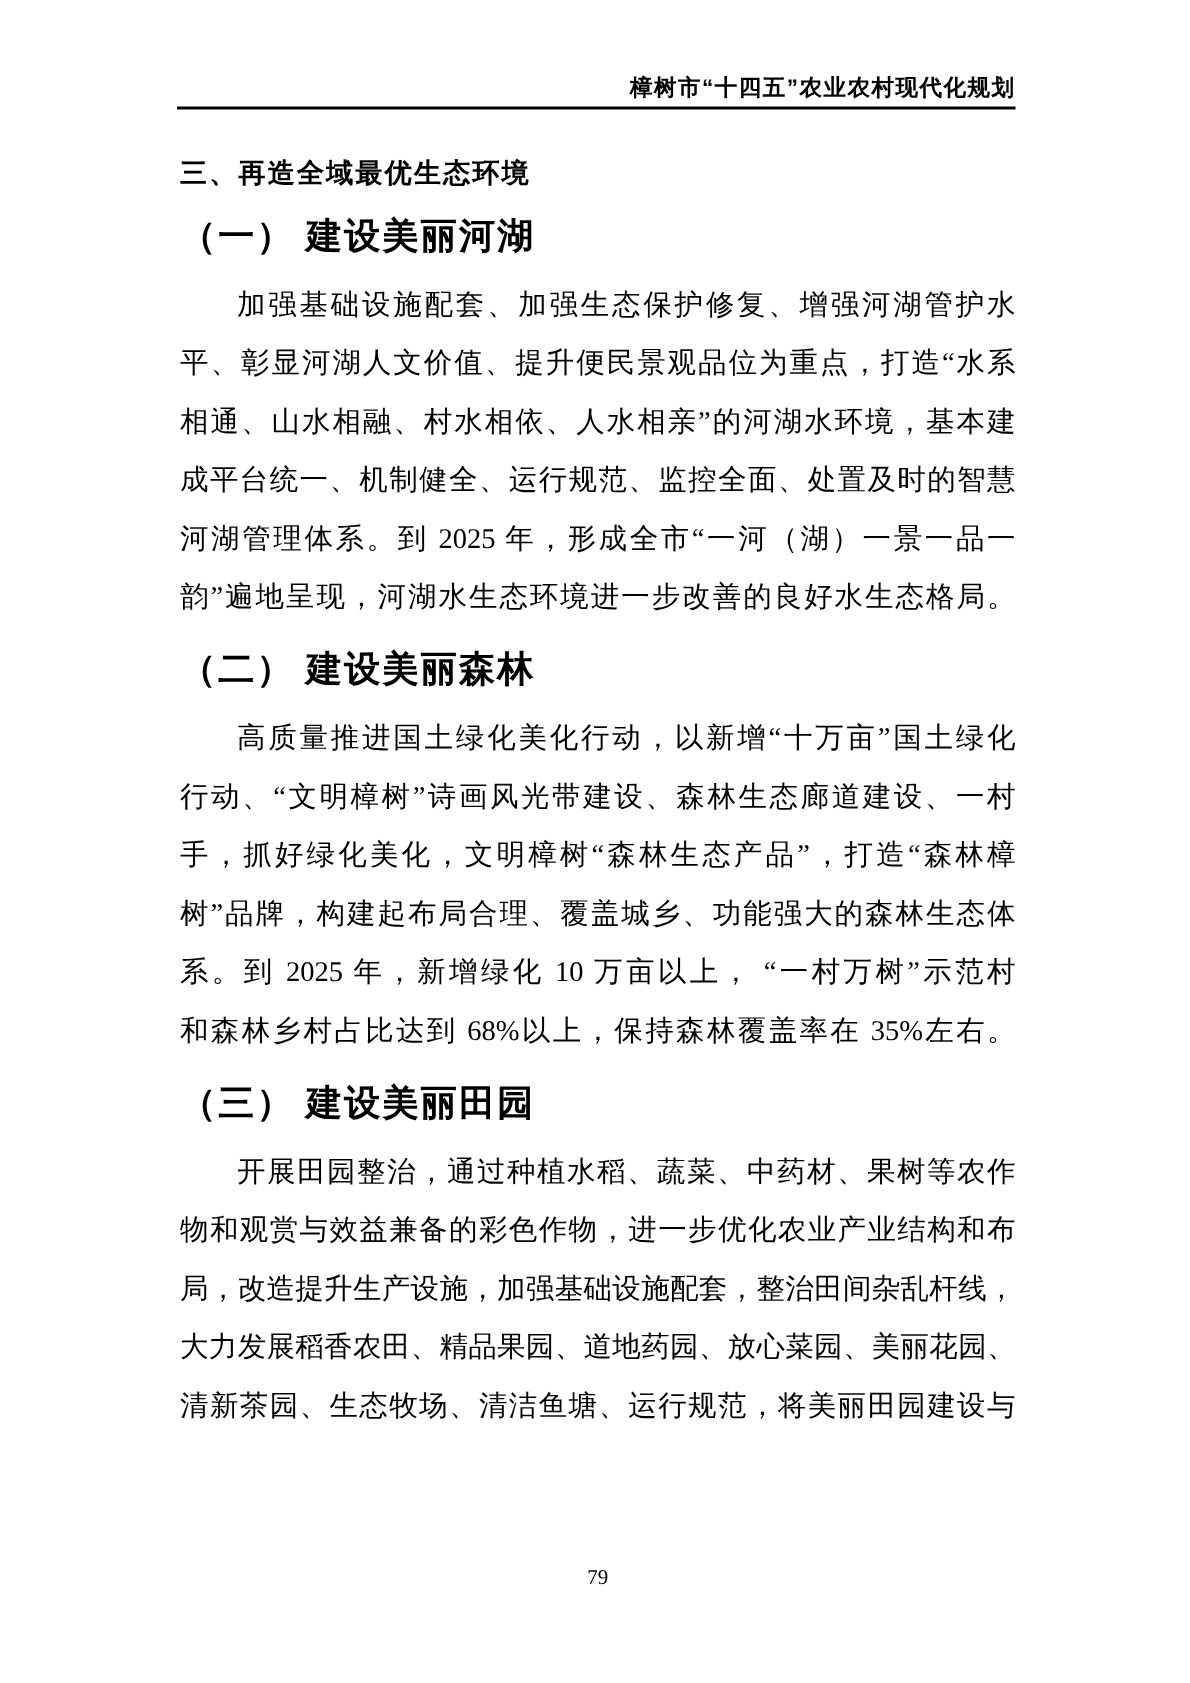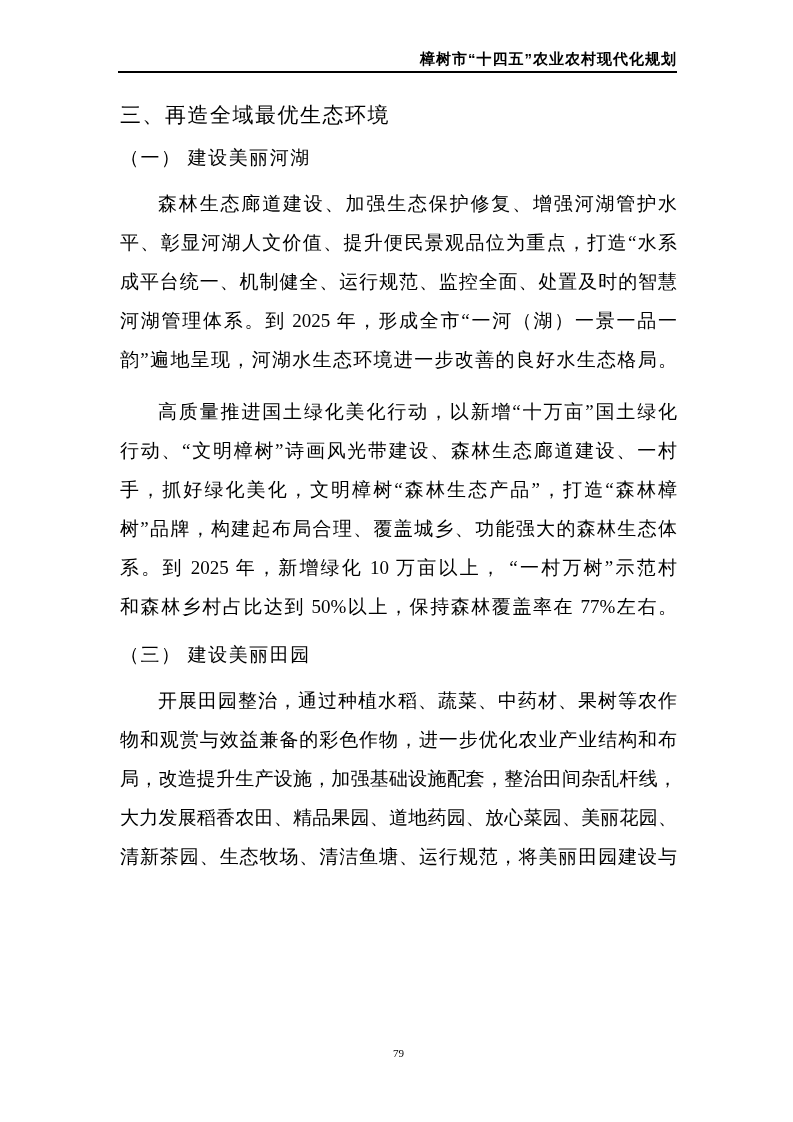--- a/index.html
+++ b/index.html
@@ -37,29 +37,29 @@
     height: 0;
   }
   .content {
     position: absolute;
     left: 120px;
     top: 0;
     width: 557px;
   }
   .section-title {
     margin: 102px 0 0 0;
-    font-size: 21px;
-    font-weight: normal;
+    font-size: 18px;
+    font-weight: bold;
     letter-spacing: 1.5px;
     line-height: 27px;
   }
   .sub-heading {
     margin: 16px 0 0 0;
-    font-size: 19px;
-    font-weight: normal;
+    font-size: 24px;
+    font-weight: bold;
     letter-spacing: 1.5px;
     line-height: 26px;
   }
   .paragraph {
     margin-top: 13px;
   }
   .line {
     font-size: 19px;
     line-height: 39px;
     height: 39px;
@@ -71,51 +71,53 @@
   }
   .line.indent {
     text-indent: 2em;
   }
   .footer {
     position: absolute;
     top: 1044px;
     left: 120px;
     width: 557px;
     text-align: center;
-    font-size: 11px;
+    font-size: 14px;
     line-height: 18px;
   }
 </style>
 </head>
 <body>
 
 <div class="page">
   <div class="header">
     <span>樟树市“十四五”农业农村现代化规划</span>
   </div>
   <div class="header-rule"></div>
 
   <div class="content">
     <div class="section-title">三、再造全域最优生态环境</div>
     <div id="subsections">
         <div class="sub-heading">（一） 建设美丽河湖</div>
         <div class="paragraph">
-          <div class="line indent">森林生态廊道建设、加强生态保护修复、增强河湖管护水</div>
+          <div class="line indent">加强基础设施配套、加强生态保护修复、增强河湖管护水</div>
           <div class="line">平、彰显河湖人文价值、提升便民景观品位为重点，打造“水系</div>
+          <div class="line">相通、山水相融、村水相依、人水相亲”的河湖水环境，基本建</div>
           <div class="line">成平台统一、机制健全、运行规范、监控全面、处置及时的智慧</div>
           <div class="line">河湖管理体系。到 2025 年，形成全市“一河（湖）一景一品一</div>
           <div class="line">韵”遍地呈现，河湖水生态环境进一步改善的良好水生态格局。</div>
         </div>
+        <div class="sub-heading">（二） 建设美丽森林</div>
         <div class="paragraph">
           <div class="line indent">高质量推进国土绿化美化行动，以新增“十万亩”国土绿化</div>
           <div class="line">行动、“文明樟树”诗画风光带建设、森林生态廊道建设、一村</div>
           <div class="line">手，抓好绿化美化，文明樟树“森林生态产品”，打造“森林樟</div>
           <div class="line">树”品牌，构建起布局合理、覆盖城乡、功能强大的森林生态体</div>
           <div class="line">系。到 2025 年，新增绿化 10 万亩以上， “一村万树”示范村</div>
-          <div class="line">和森林乡村占比达到 50%以上，保持森林覆盖率在 77%左右。</div>
+          <div class="line">和森林乡村占比达到 68%以上，保持森林覆盖率在 35%左右。</div>
         </div>
         <div class="sub-heading">（三） 建设美丽田园</div>
         <div class="paragraph">
           <div class="line indent">开展田园整治，通过种植水稻、蔬菜、中药材、果树等农作</div>
           <div class="line">物和观赏与效益兼备的彩色作物，进一步优化农业产业结构和布</div>
           <div class="line">局，改造提升生产设施，加强基础设施配套，整治田间杂乱杆线，</div>
           <div class="line">大力发展稻香农田、精品果园、道地药园、放心菜园、美丽花园、</div>
           <div class="line">清新茶园、生态牧场、清洁鱼塘、运行规范，将美丽田园建设与</div>
         </div>
       </div>

